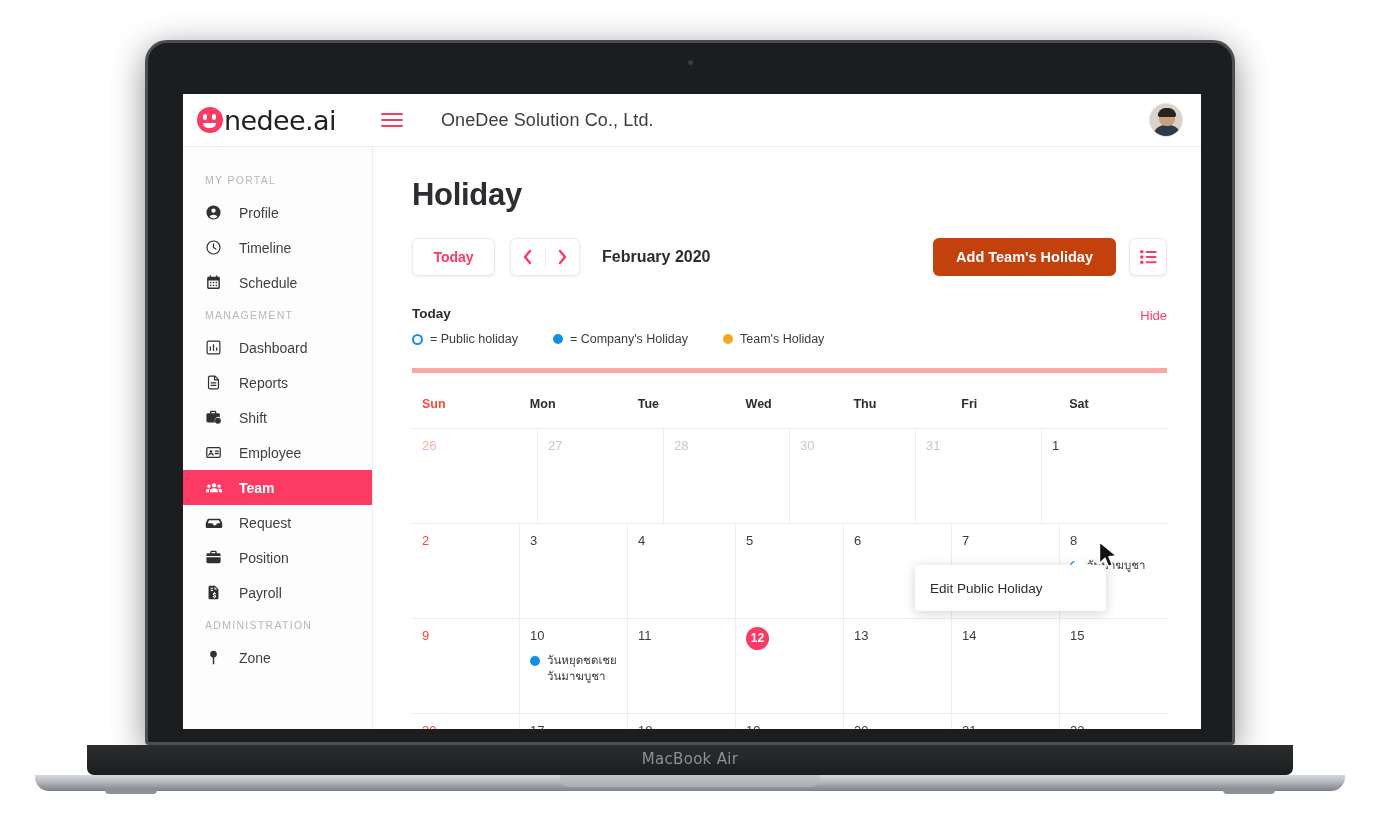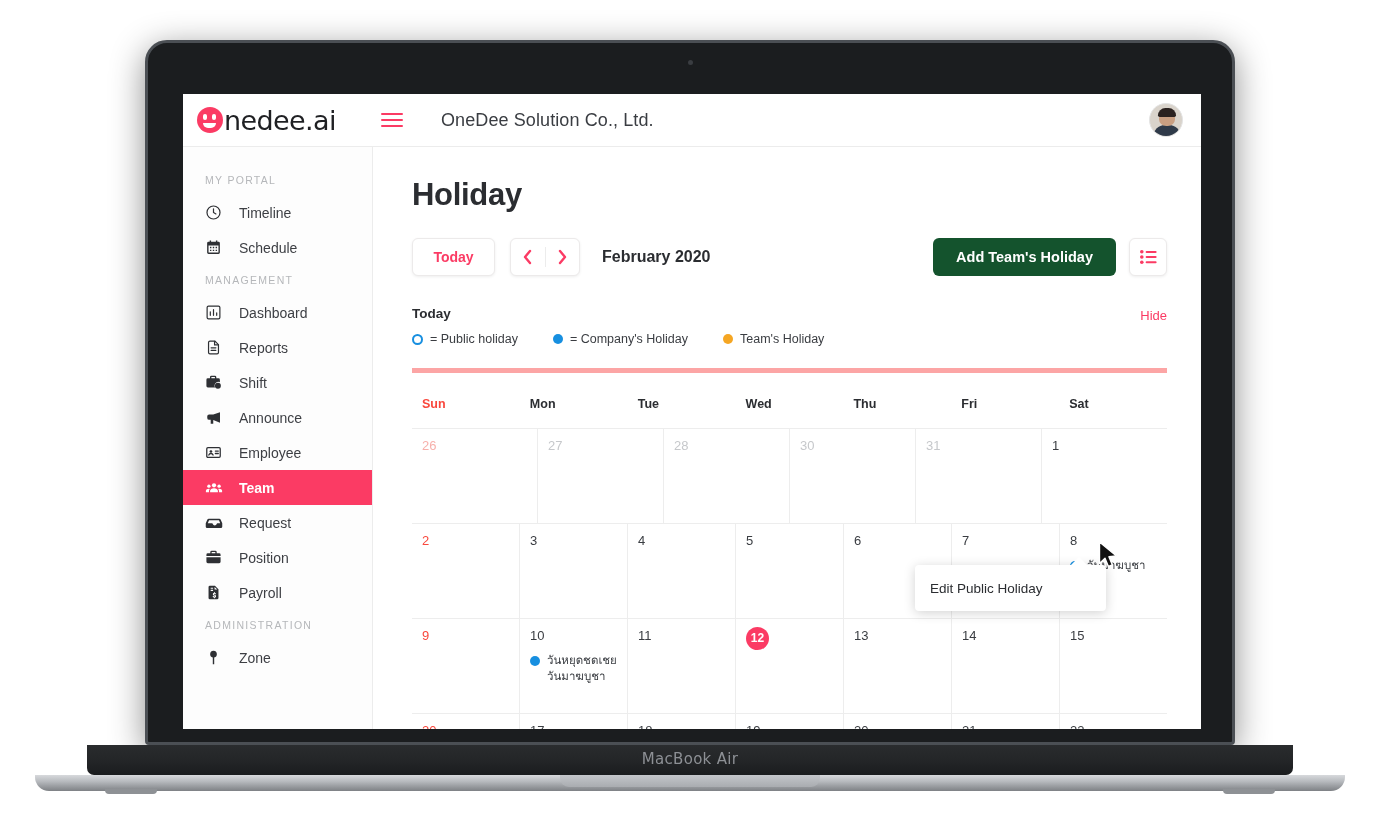--- a/index.html
+++ b/index.html
@@ -236,21 +236,21 @@
   .nav-group .divider { width:1px; background:#ececec; margin:8px 0; }
   .month-label {
     margin-left: 22px;
     font-size: 16px;
     font-weight: bold;
     color: #2b2d31;
   }
   .toolbar-right { margin-left: auto; display:flex; align-items:center; }
   .btn-add {
     height: 38px;
-    background: #14532d;
+    background: #c2410c;
     color: #fff;
     border: none;
     border-radius: 6px;
     padding: 0 23px;
     font-size: 14.5px;
     font-weight: bold;
     cursor: pointer;
   }
   .btn-list {
     margin-left: 13px;
@@ -389,20 +389,28 @@
         </div>
       </div>
 
       <div class="app-body">
 
         <div class="sidebar">
 
           <div class="side-section">MY PORTAL</div>
           <div class="side-item">
             <span class="ico">
+              <svg width="17" height="17" viewBox="0 0 24 24" fill="currentColor">
+                  <path d="M12 2a10 10 0 100 20 10 10 0 000-20zm0 4.2a3.1 3.1 0 110 6.2 3.1 3.1 0 010-6.2zm0 14.2a7.6 7.6 0 01-5.4-2.3c.3-1.9 3.1-3 5.4-3s5.1 1.1 5.4 3A7.6 7.6 0 0112 20.4z"></path>
+                </svg>
+            </span>
+            <span class="lbl">Profile</span>
+          </div>
+          <div class="side-item">
+            <span class="ico">
               <svg width="17" height="17" viewBox="0 0 24 24" fill="none" stroke="currentColor" stroke-width="1.7">
                   <circle cx="12" cy="12" r="9.2"></circle>
                   <path d="M12 6.8V12l3.4 2.1" stroke-linecap="round"></path>
                 </svg>
             </span>
             <span class="lbl">Timeline</span>
           </div>
           <div class="side-item">
             <span class="ico">
               <svg width="17" height="17" viewBox="0 0 24 24" fill="currentColor">
@@ -432,28 +440,20 @@
             <span class="lbl">Reports</span>
           </div>
           <div class="side-item">
             <span class="ico">
               <svg width="17" height="17" viewBox="0 0 24 24" fill="currentColor">
                   <path d="M9 2.6a2 2 0 00-2 2V6H4a2 2 0 00-2 2v9a2 2 0 002 2h10.2a5.2 5.2 0 01-.7-2.6A5.3 5.3 0 0121 11.6V8a2 2 0 00-2-2h-3V4.6a2 2 0 00-2-2H9zm0 1.8h5V6H9V4.4z"></path>
                   <circle cx="18.2" cy="16.7" r="4.2"></circle>
                 </svg>
             </span>
             <span class="lbl">Shift</span>
-          </div>
-          <div class="side-item">
-            <span class="ico">
-              <svg width="18" height="18" viewBox="0 0 24 24" fill="currentColor">
-                  <path d="M20 4.2v14l-9-3.5v5.1H7.6v-5.4H5.5A2.5 2.5 0 013 11.9V9.8a2.5 2.5 0 012.5-2.5H11L20 4.2z"></path>
-                </svg>
-            </span>
-            <span class="lbl">Announce</span>
           </div>
           <div class="side-item">
             <span class="ico">
               <svg width="17" height="17" viewBox="0 0 24 24" fill="none" stroke="currentColor" stroke-width="1.8">
                   <rect x="2.5" y="5" width="19" height="14" rx="1.6"></rect>
                   <circle cx="8.4" cy="10.6" r="1.9" fill="currentColor" stroke="none"></circle>
                   <path d="M5.4 15.6c.5-1.5 1.7-2.2 3-2.2s2.5.7 3 2.2" stroke-linecap="round"></path>
                   <path d="M14.6 10h4.2M14.6 13.4h4.2" stroke-linecap="round"></path>
                 </svg>
             </span>

